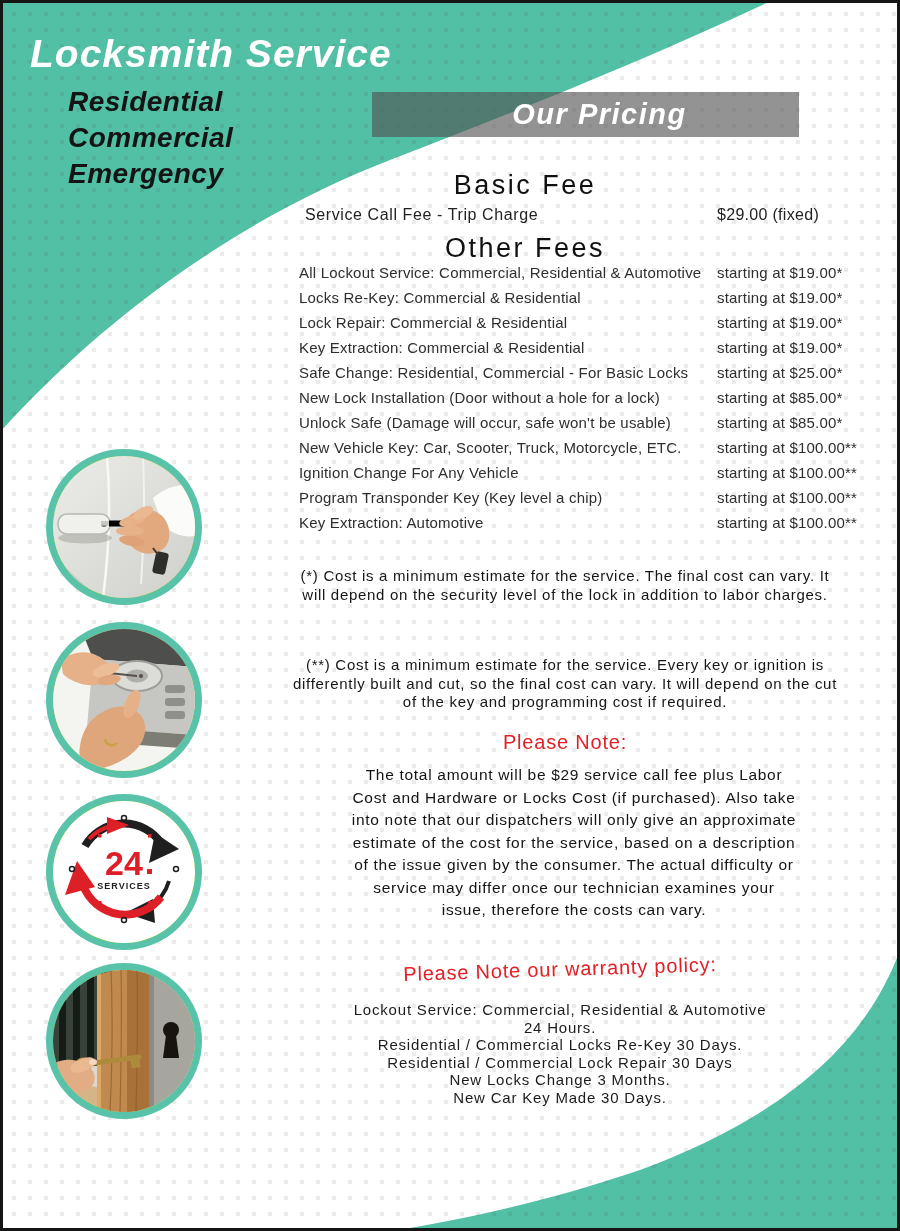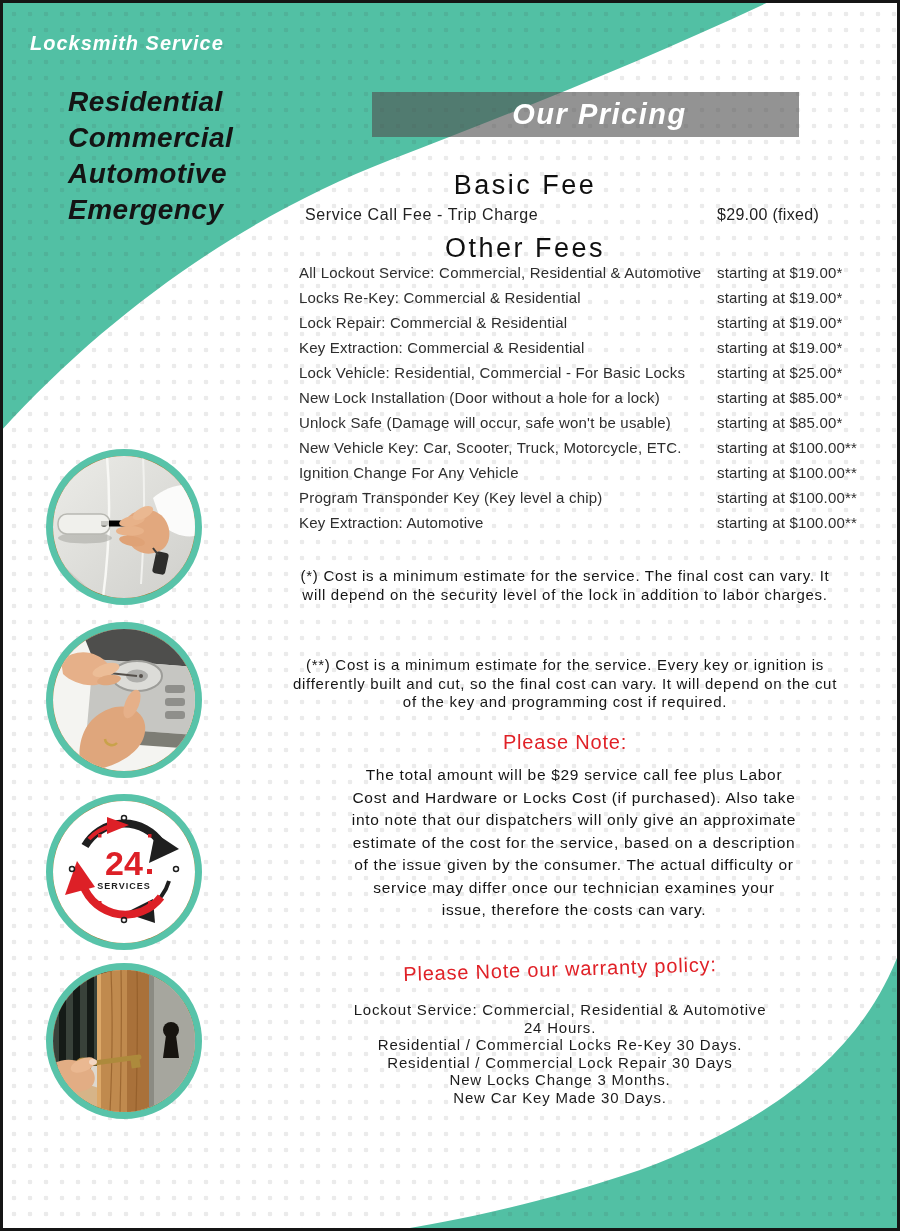--- a/index.html
+++ b/index.html
@@ -11,21 +11,21 @@
   .frame{position:absolute;inset:0;border:3px solid #151515;z-index:9;pointer-events:none;}
   .deco{position:absolute;left:0;top:0;z-index:0;}
   .dots{
     position:absolute;inset:0;z-index:1;pointer-events:none;
     background-image:radial-gradient(circle,rgba(60,60,60,0.10) 2.1px,transparent 2.6px);
     background-size:16px 16px;background-position:6px 6px;
   }
   
   .brand{
     position:absolute;left:30px;top:32px;z-index:3;margin:0;
-    font-size:20px;font-weight:bold;font-style:italic;color:#ffffff;letter-spacing:1px;
+    font-size:39px;font-weight:bold;font-style:italic;color:#ffffff;letter-spacing:1px;
   }
   .svc-list{position:absolute;left:68px;top:84px;z-index:3;list-style:none;margin:0;padding:0;}
   .svc-list li{
     font-size:28px;font-weight:bold;font-style:italic;color:#141414;
     line-height:36px;letter-spacing:0.5px;
   }
   .banner{
     position:absolute;left:372px;top:92px;width:399px;height:45px;z-index:2;
     background:rgba(80,80,80,0.62);
     display:flex;align-items:center;justify-content:center;padding-left:28px;
@@ -63,41 +63,40 @@
   .pn-body{
     position:absolute;left:340px;top:755px;width:450px;z-index:3;margin:9px;
     text-align:center;font-size:15.5px;color:#141414;line-height:22.5px;letter-spacing:0.7px;
   }
   .w-head{left:280px;top:958px;width:560px;transform:rotate(-1.8deg);}
   .w-lines{position:absolute;left:280px;top:1001px;width:560px;z-index:3;text-align:center;}
   .w-lines div{font-size:15px;color:#1c1c1c;line-height:17.6px;letter-spacing:0.8px;}
   
   .circle{
     position:absolute;left:46px;width:142px;height:142px;z-index:3;margin:0;
-    border:7px solid #58c3a9;border-radius:50%;overflow:hidden;background:#a16207;
+    border:7px solid #58c3a9;border-radius:50%;overflow:hidden;background:#84cc16;
   }
   .c1{top:449px;} .c2{top:622px;} .c3{top:794px;} .c4{top:963px;}
   .circle svg{display:block;}
 </style>
 </head>
 <body>
 
 <div class="page">
 
   <svg class="deco" width="900" height="1231" viewBox="0 0 900 1231">
     <path d="M0,0 L773,0 C640,62 520,110 390,160 C260,210 120,300 0,432 Z" fill="#52c0a4"></path>
     <path d="M900,950 C860,1060 760,1125 640,1170 C540,1204 450,1222 392,1231 L900,1231 Z" fill="#52c0a4"></path>
   </svg>
   <div class="dots"></div>
 
   <h1 class="brand">Locksmith Service</h1>
   <ul class="svc-list">
     <li>Residential</li>
     <li>Commercial</li>
-    <li>Automotive</li>
     <li>Emergency</li>
   </ul>
   <div class="banner">
     <span>Our Pricing</span>
   </div>
 
   <h2 class="sec-head h-basic">Basic Fee</h2>
   <div class="basic-row">
     <span class="lbl">Service Call Fee - Trip Charge</span>
     <span class="prc">$29.00 (fixed)</span>
@@ -115,21 +114,21 @@
       </div>
     <div class="frow">
         <span class="flbl">Lock Repair: Commercial &amp; Residential</span>
         <span class="fprc">starting at $19.00*</span>
       </div>
     <div class="frow">
         <span class="flbl">Key Extraction: Commercial &amp; Residential</span>
         <span class="fprc">starting at $19.00*</span>
       </div>
     <div class="frow">
-        <span class="flbl">Lock Vehicle: Residential, Commercial - For Basic Locks</span>
+        <span class="flbl">Safe Change: Residential, Commercial - For Basic Locks</span>
         <span class="fprc">starting at $25.00*</span>
       </div>
     <div class="frow">
         <span class="flbl">New Lock Installation (Door without a hole for a lock)</span>
         <span class="fprc">starting at $85.00*</span>
       </div>
     <div class="frow">
         <span class="flbl">Unlock Safe (Damage will occur, safe won't be usable)</span>
         <span class="fprc">starting at $85.00*</span>
       </div>

